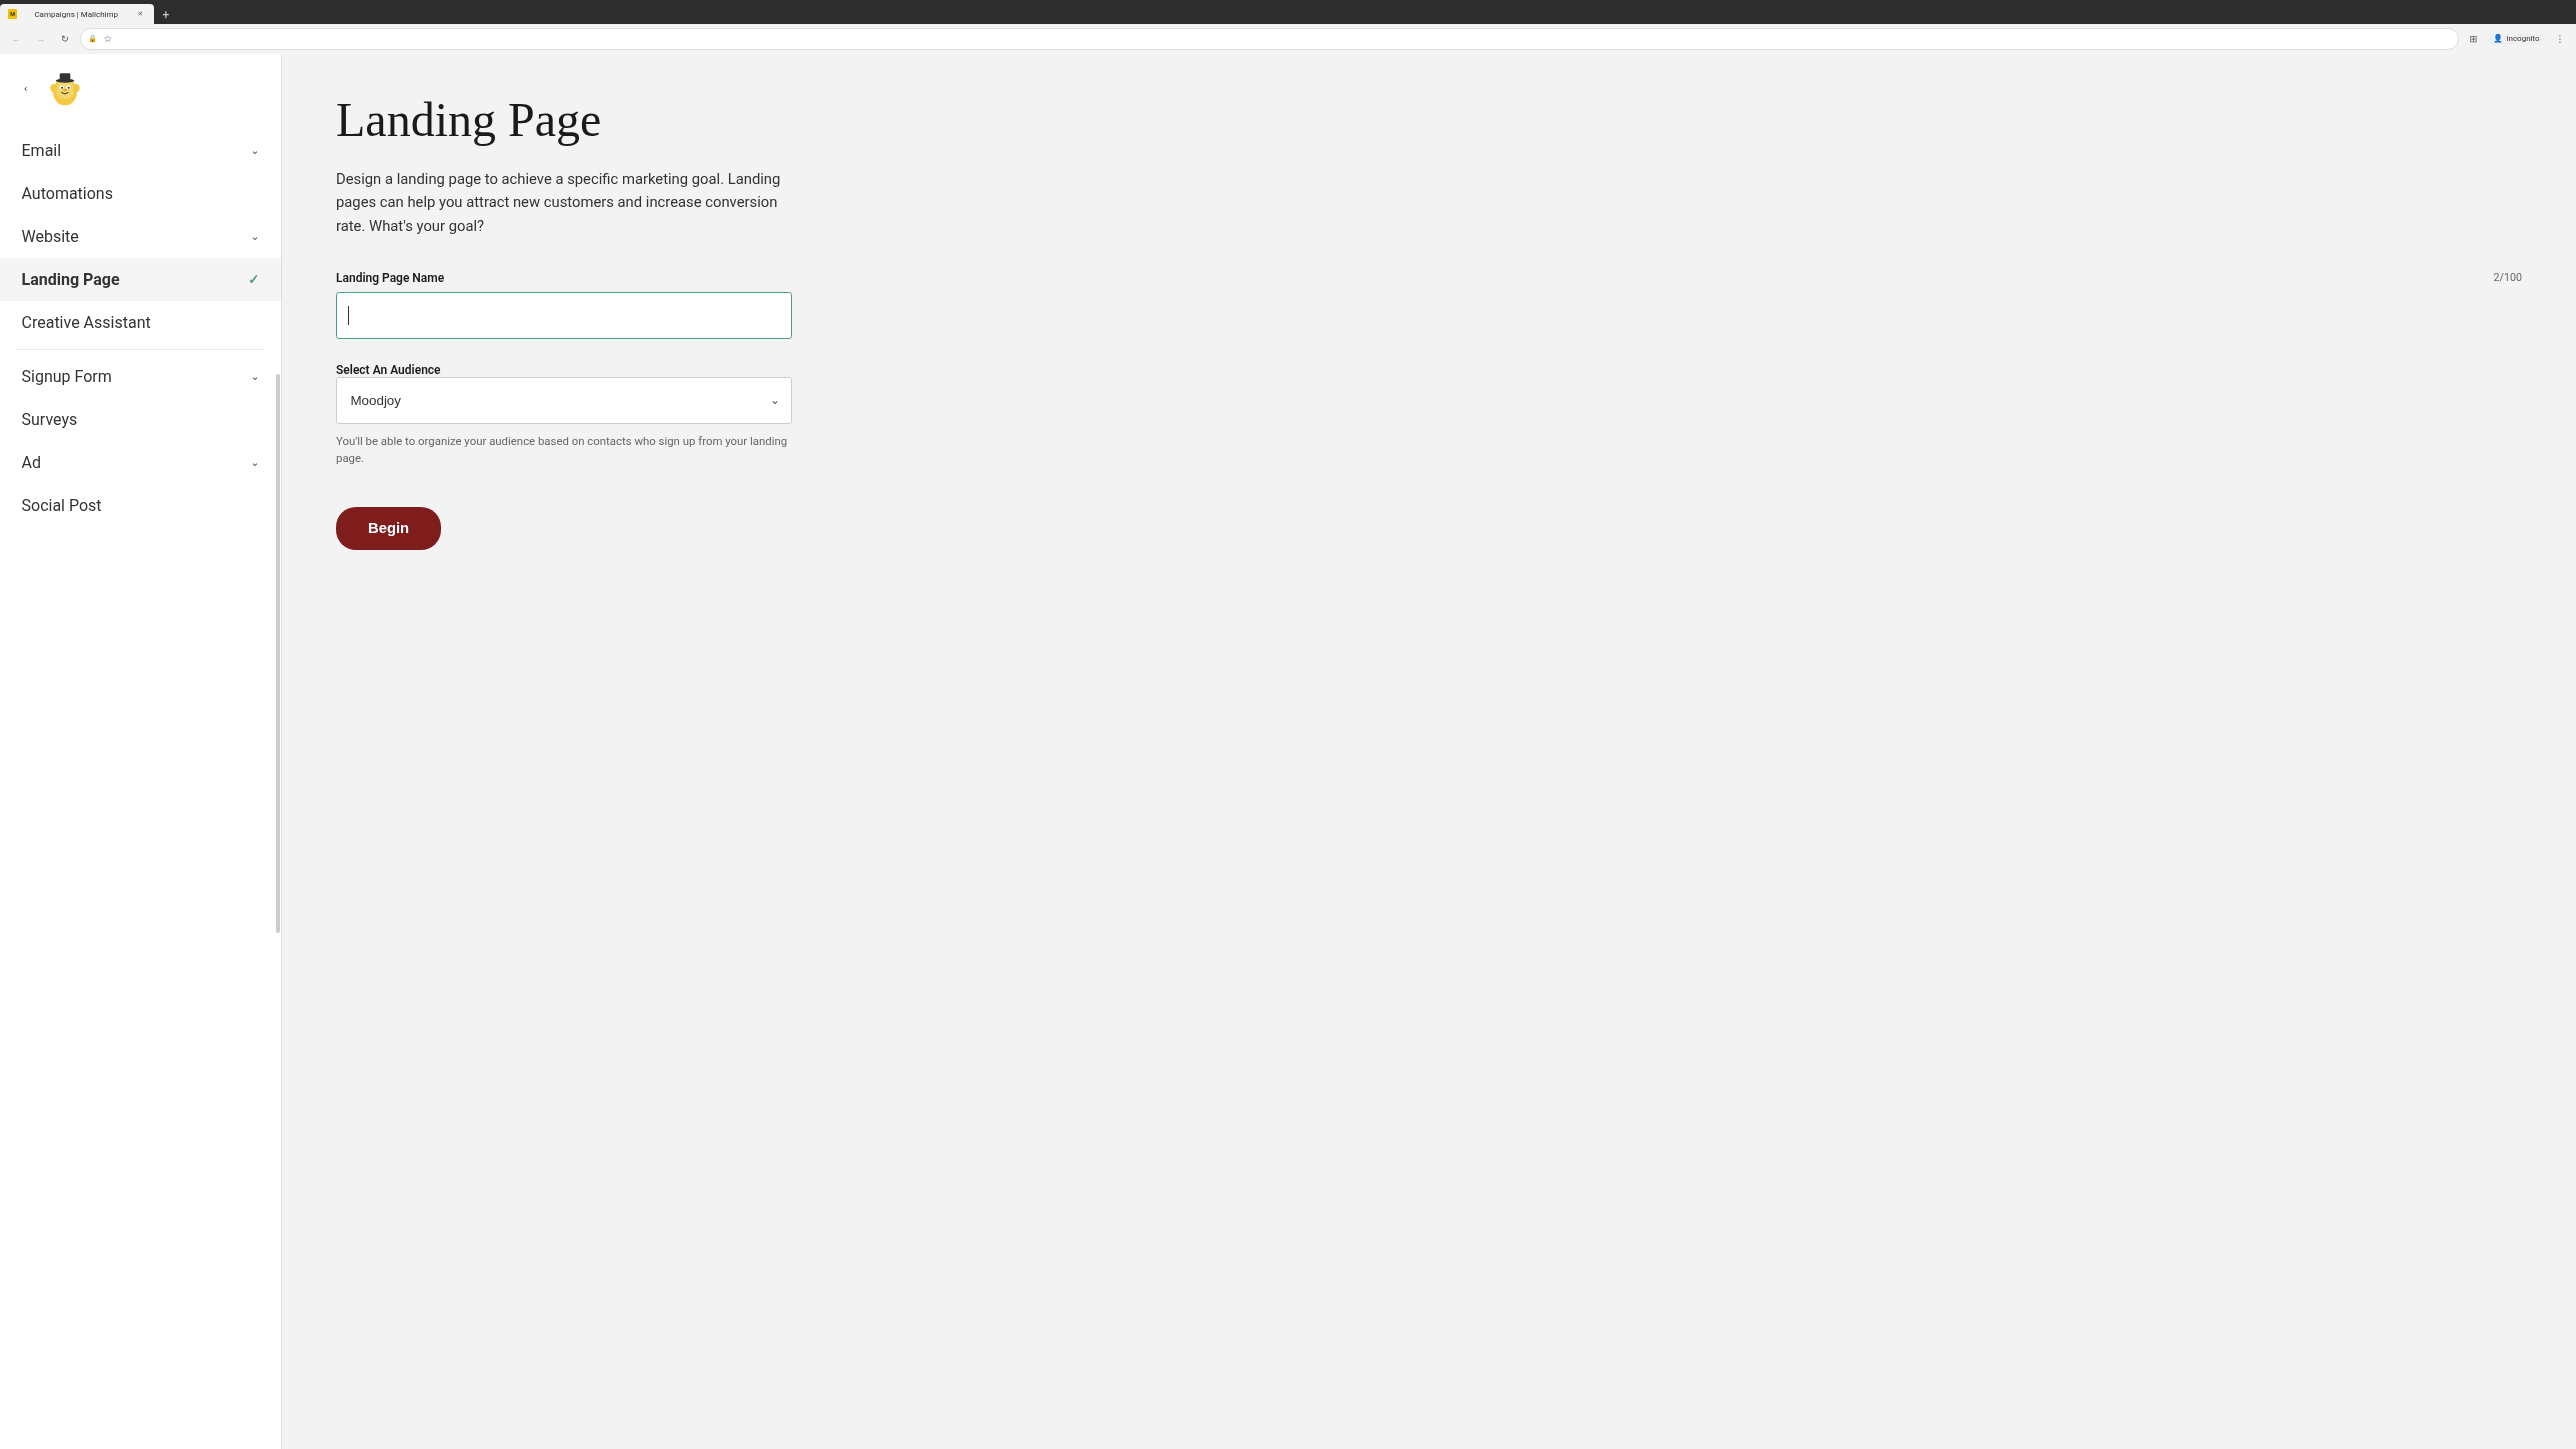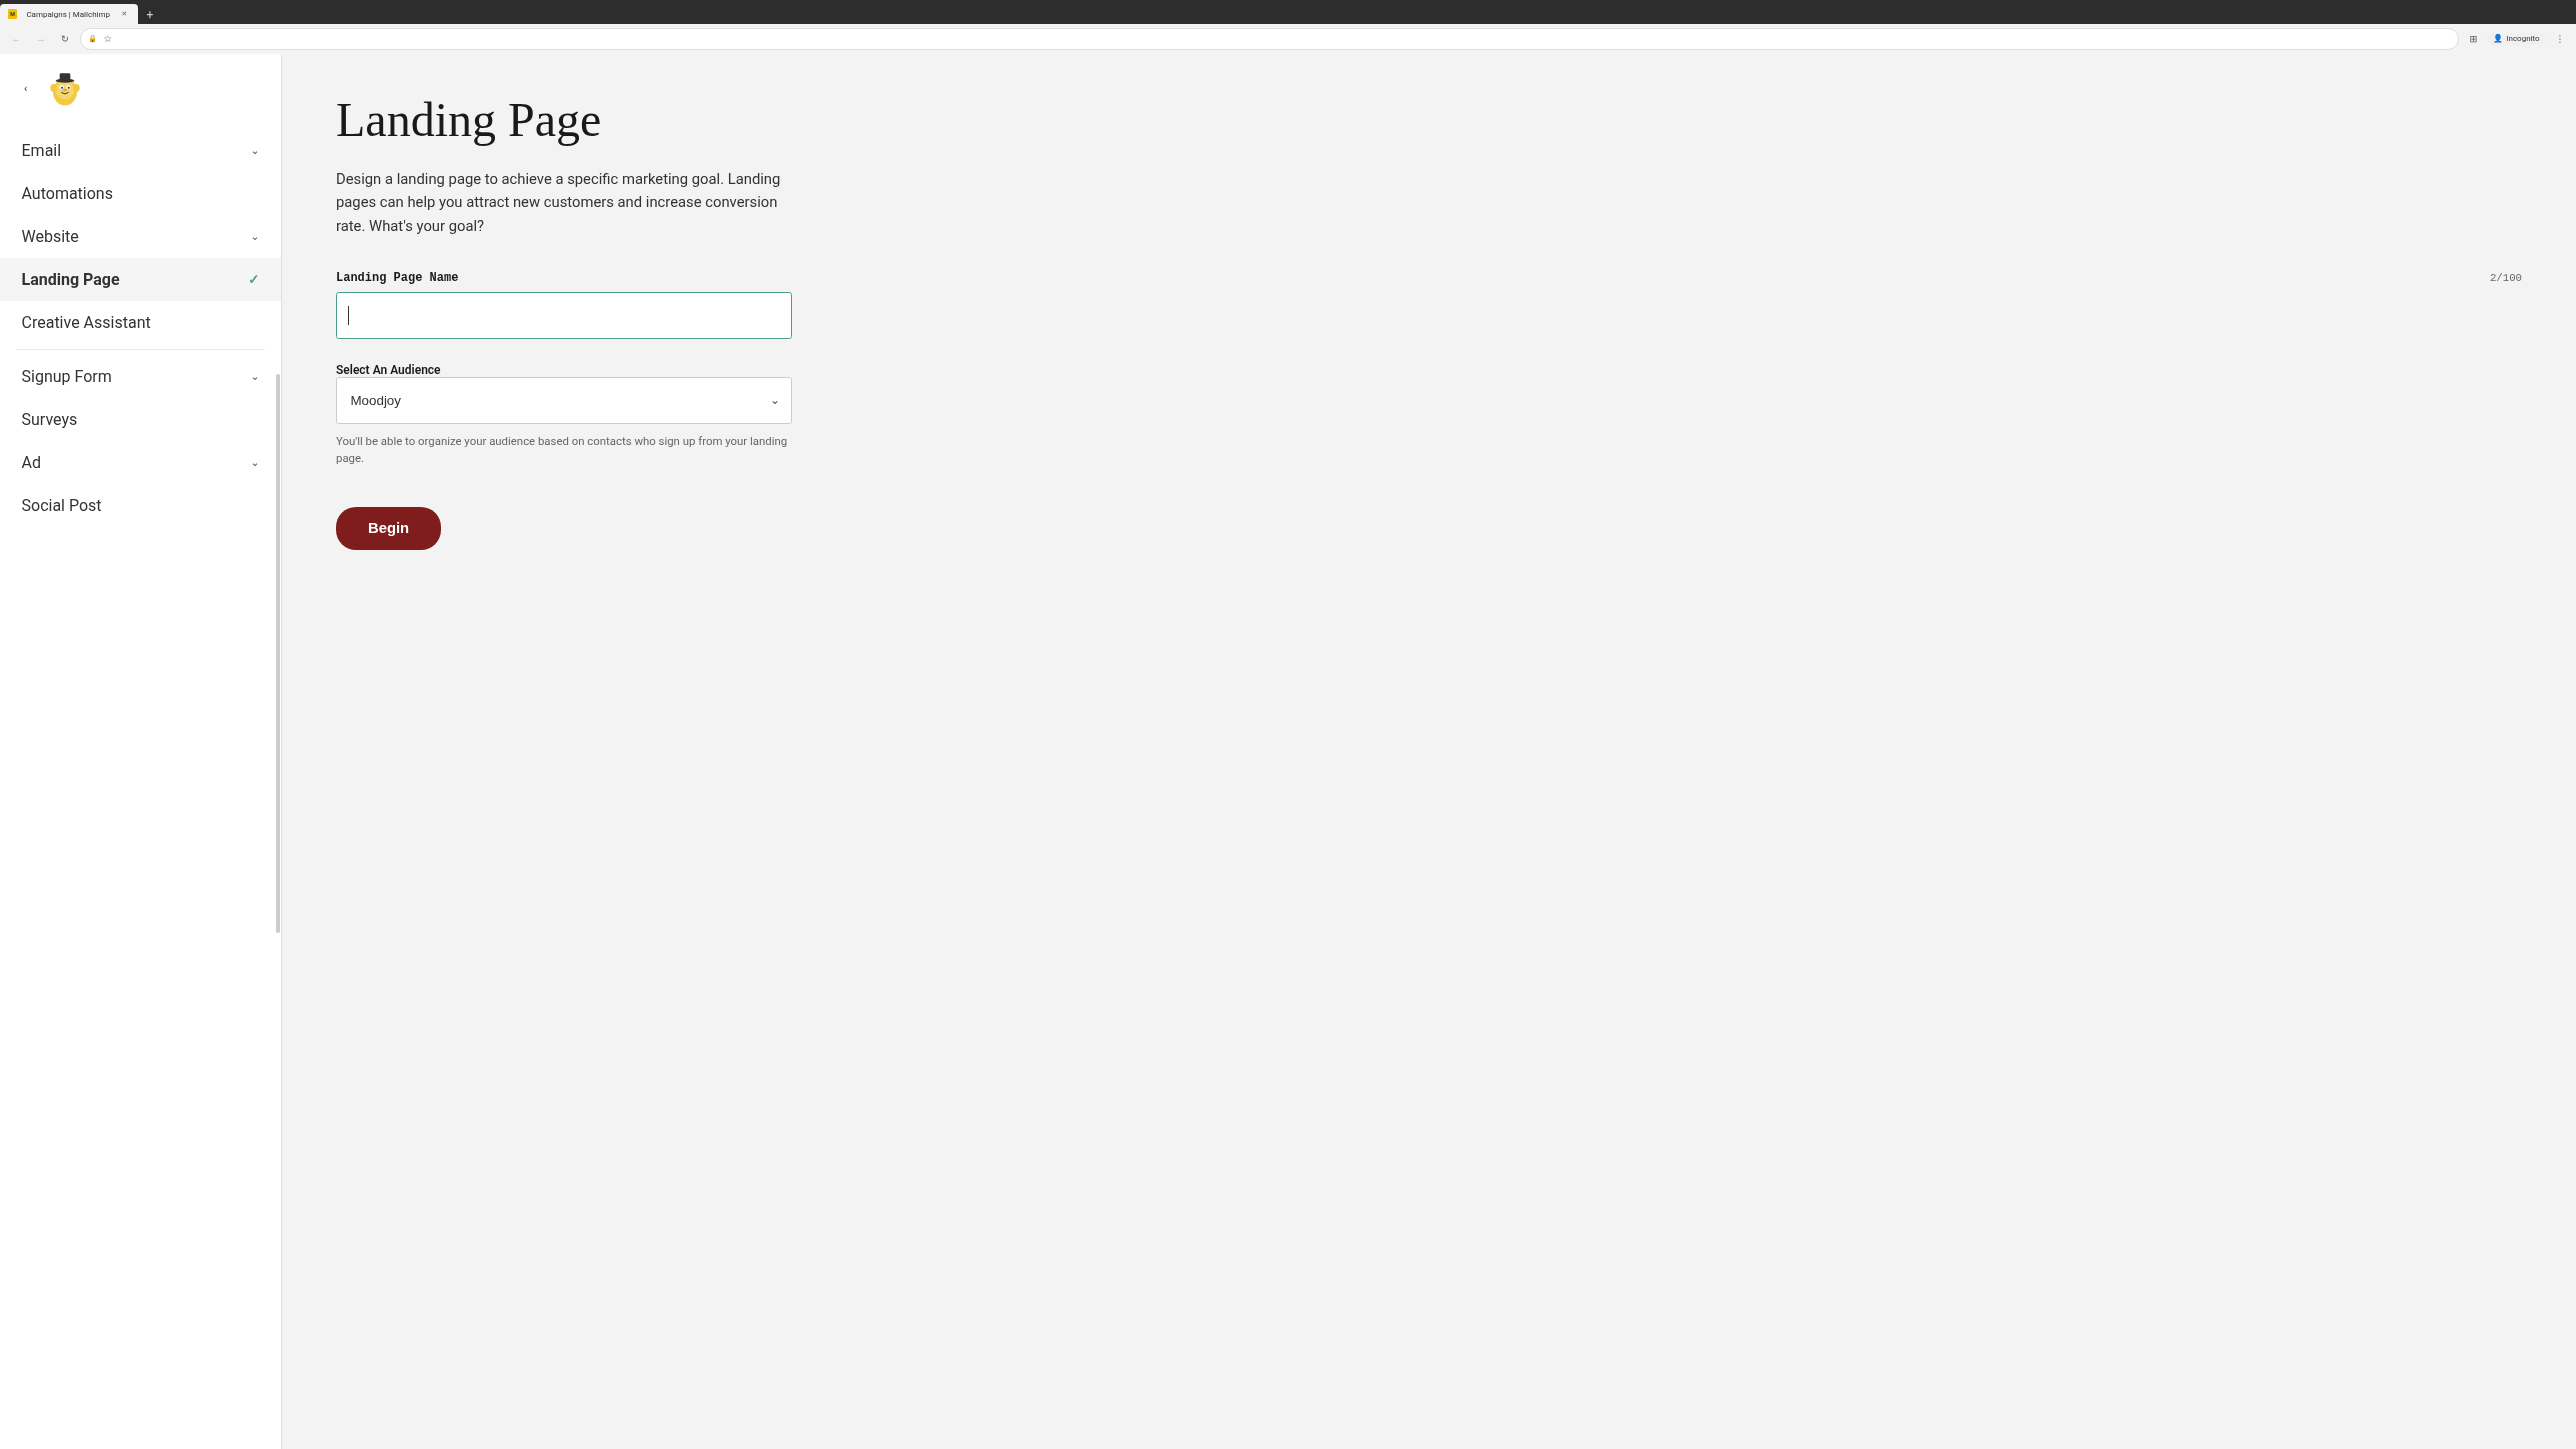--- a/index.html
+++ b/index.html
@@ -32,21 +32,21 @@
       height: 24px;
     }
 
     .browser-tab {
       display: flex;
       align-items: center;
       background: #f3f3f3;
       border-radius: 4px 4px 0 0;
       padding: 0 8px;
       height: 20px;
-      gap: 9px;
+      gap: 17px;
       min-width: 121px;
       max-width: 161px;
     }
 
     .tab-favicon {
       width: 9.4px;
       height: 9.4px;
       background: #f0c000;
       border-radius: 1.3px;
       display: flex;
@@ -309,24 +309,23 @@
       margin-bottom: 32px;
       max-width: 456px;
     }
 
     .form-group {
       margin-bottom: 24px;
     }
 
     .form-label-row {
       display: flex;
-      align-items: center;
+      align-items: flex-start;
       justify-content: space-between;
       margin-bottom: 6.7px;
-      font-family: Liberation Mono, monospace;
     }
 
     .form-label {
       font-size: 12px;
       font-weight: 600;
       color: #1a1a1a;
     }
 
     .char-count {
       font-size: 10.7px;

